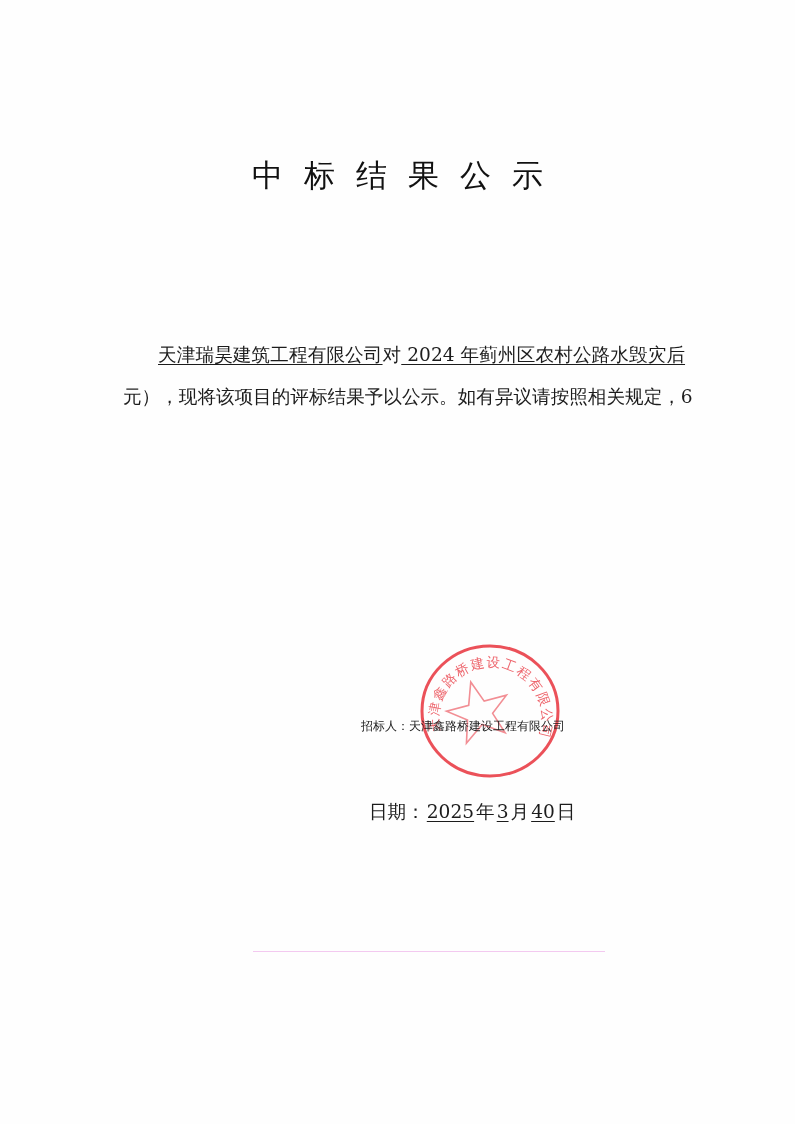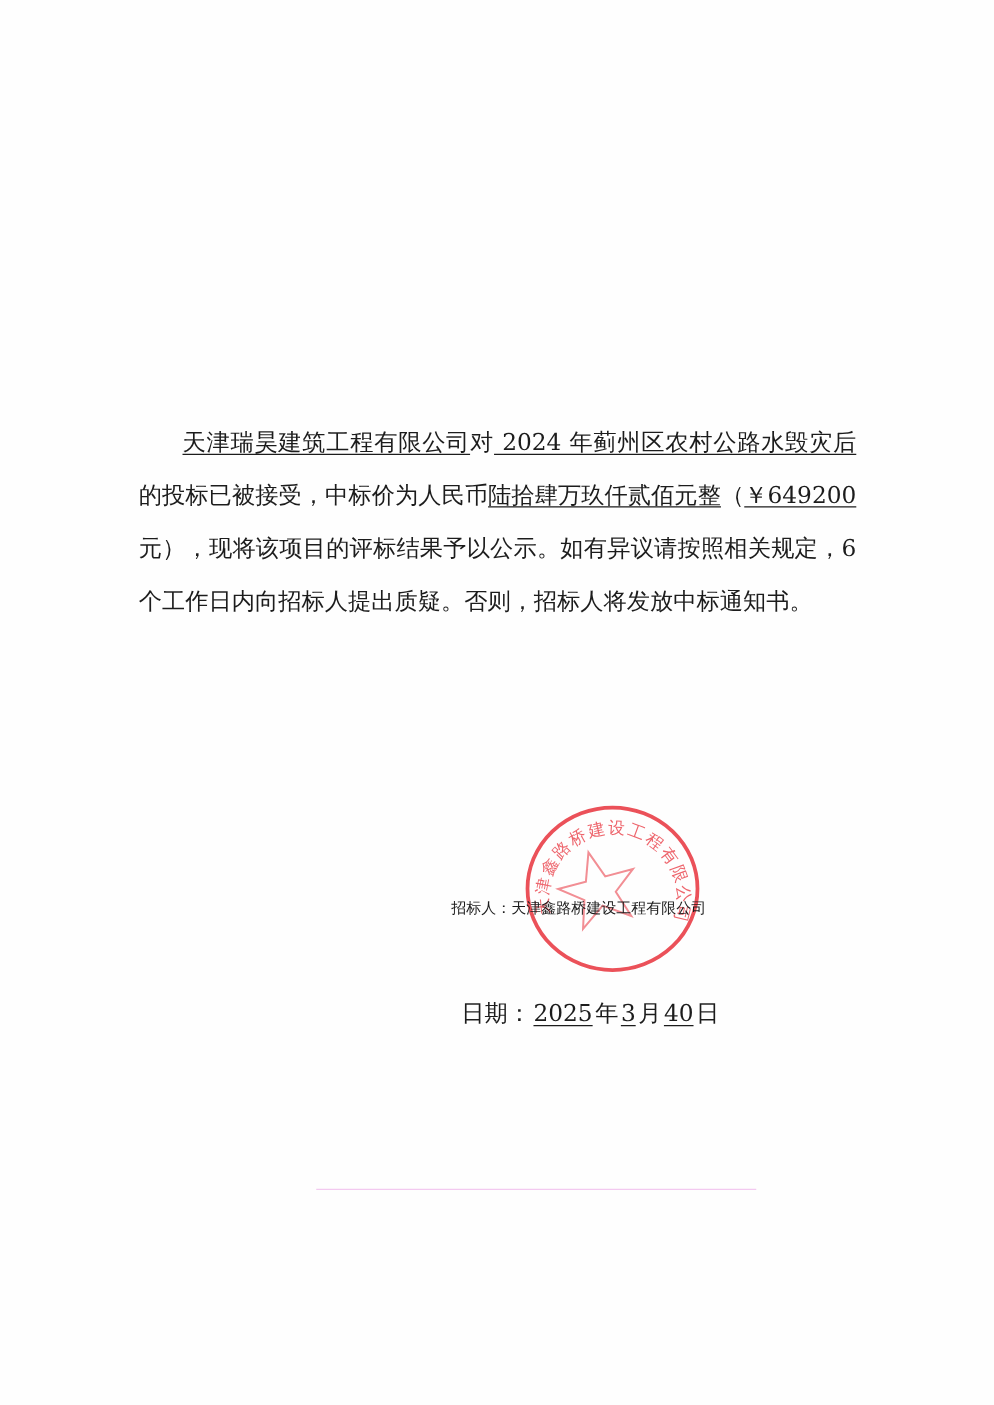--- a/index.html
+++ b/index.html
@@ -44,20 +44,21 @@
       font-size: 18.6px;
       line-height: 42.3px;
       color: #1c1c1c;
     }
     .line {
       display: block;
       white-space: nowrap;
       text-align: justify;
       text-align-last: justify;
       height: 42.3px;
+      margin-left: 12px;
     }
     .line.last {
       text-align-last: left;
     }
     .line.first {
       padding-left: 35px;
     }
     .u {
       text-decoration: underline;
       text-decoration-thickness: 1px;
@@ -99,33 +100,28 @@
       width: 352px;
       height: 1px;
       background: #f3c9f0;
     }
   </style>
 </head>
 <body>
 
 <div class="page">
 
+  <div class="title">中标结果公示</div>
 
   <div class="body-text">
     <span class="line first">
       <span class="u">天津瑞昊建筑工程有限公司</span><span>对</span><span class="u"> 2024 年蓟州区农村公路水毁灾后</span>
     </span>
     <span class="line">
-      <span>的投标已被接受，中标价为人民币</span><span class="u">陆拾肆万玖仟贰佰元整</span><span>（</span><span class="u">￥649200</span>
-    </span>
-    <span class="line">
       <span>元），现将该项目的评标结果予以公示。如有异议请按照相关规定，6</span>
-    </span>
-    <span class="line last">
-      <span>个工作日内向招标人提出质疑。否则，招标人将发放中标通知书。</span>
     </span>
   </div>
 
   <svg class="seal" viewBox="0 0 142 136" xmlns="http://www.w3.org/2000/svg">
     <defs>
       <path id="sealArc" d="M 22 92 A 52 52 0 1 1 122 88" fill="none"></path>
     </defs>
     <ellipse cx="71" cy="68" rx="68" ry="65" fill="none" stroke="#e8323c" stroke-width="3" opacity="0.85"></ellipse>
     <text font-family="DejaVu Sans, sans-serif" font-size="13.5" fill="#e8323c" opacity="0.75" letter-spacing="1.5">
       <textPath href="#sealArc" startOffset="2%">天津鑫路桥建设工程有限公司</textPath>

